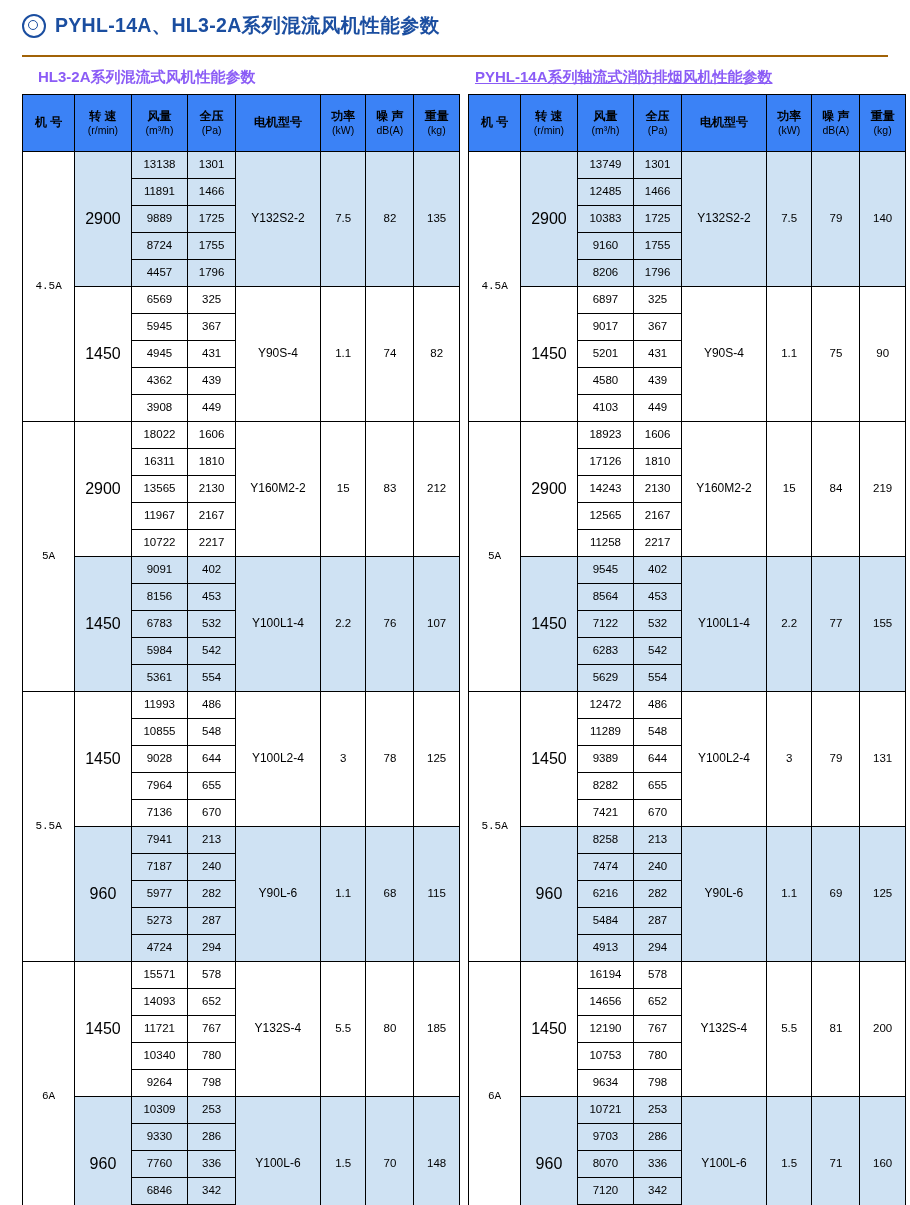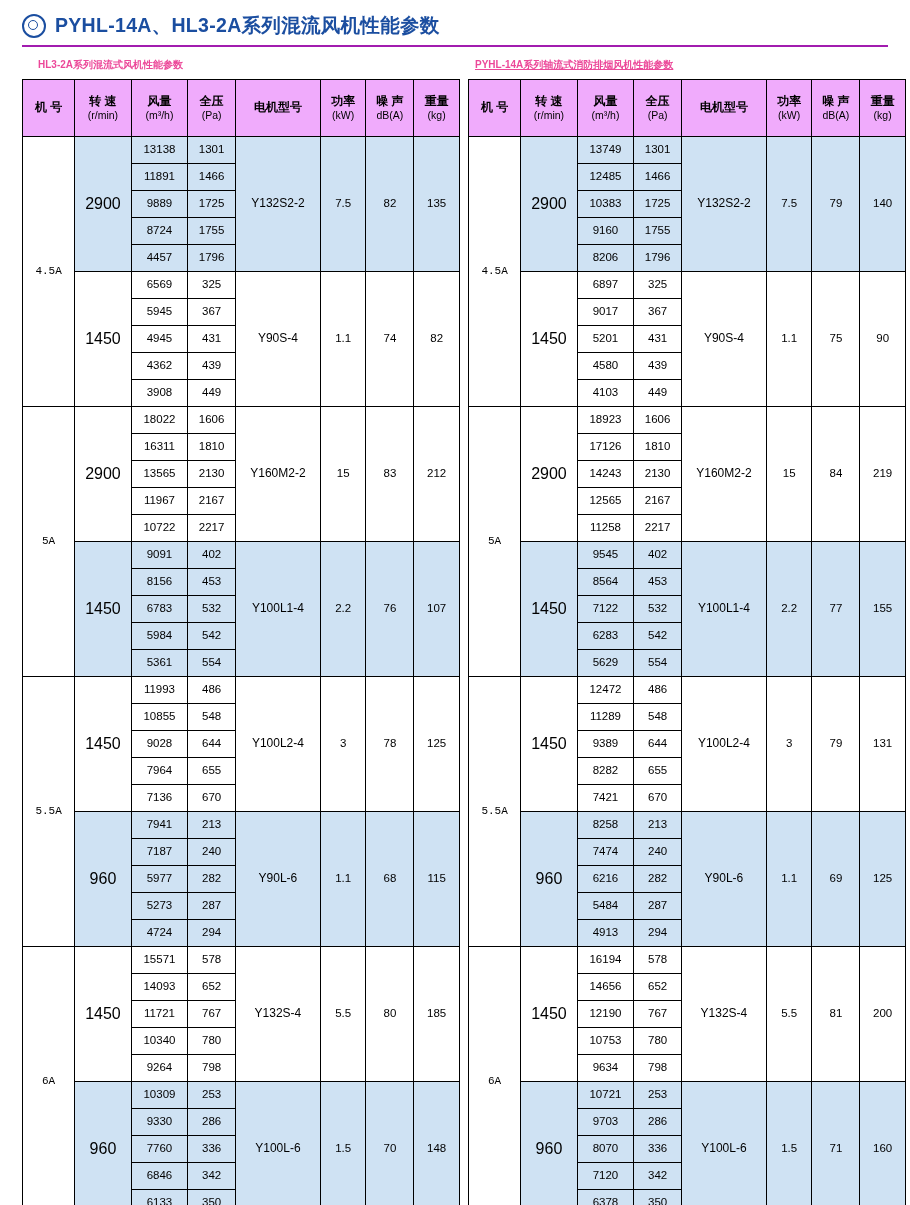--- a/index.html
+++ b/index.html
@@ -14,22 +14,22 @@
     min-height:1205px;
     position:relative;
     box-sizing:border-box;
     padding:14px 22px 10px 22px;
   }
   
   .doc-header{
     display:flex;
     align-items:center;
     gap:9px;
-    border-bottom:2px solid #a21caf;
-    padding-bottom:7px;
+    border-bottom:2px solid #a16207;
+    padding-bottom:17px;
     margin-bottom:11px;
   }
   .header-icon{
     width:20px;height:20px;flex:0 0 auto;
     border:2.5px solid #1b4ea0;
     border-radius:50%;
     position:relative;
   }
   .header-icon:after{
     content:"";
@@ -43,23 +43,23 @@
     color:#1b4ea0;
     letter-spacing:0.3px;
     line-height:1;
   }
   
   .sub-row{
     display:flex;
     margin-bottom:7px;
   }
   .sub-row .sub{
-    font-size:10px;
+    font-size:15px;
     font-weight:bold;
-    color:#ec4899;
+    color:#8b5cf6;
   }
   .sub-left{width:440px;padding-left:16px;box-sizing:border-box;}
   .sub-right{width:440px;padding-left:20px;box-sizing:border-box;text-decoration:underline;}
 
   
   .tables{
     display:flex;
     gap:8px;
   }
   table.spec{
@@ -71,21 +71,21 @@
   table.spec td,table.spec th{
     border:1px solid #000;
     text-align:center;
     vertical-align:middle;
     padding:0;
     font-weight:normal;
     line-height:1.15;
   }
   
   table.spec thead td{
-    background:#f0abfc;
+    background:#3b82f6;
     font-weight:bold;
     font-size:12px;
     height:52px;
     padding:2px 1px;
   }
   table.spec thead td .u{
     display:block;
     font-size:10.5px;
     font-weight:normal;
   }

